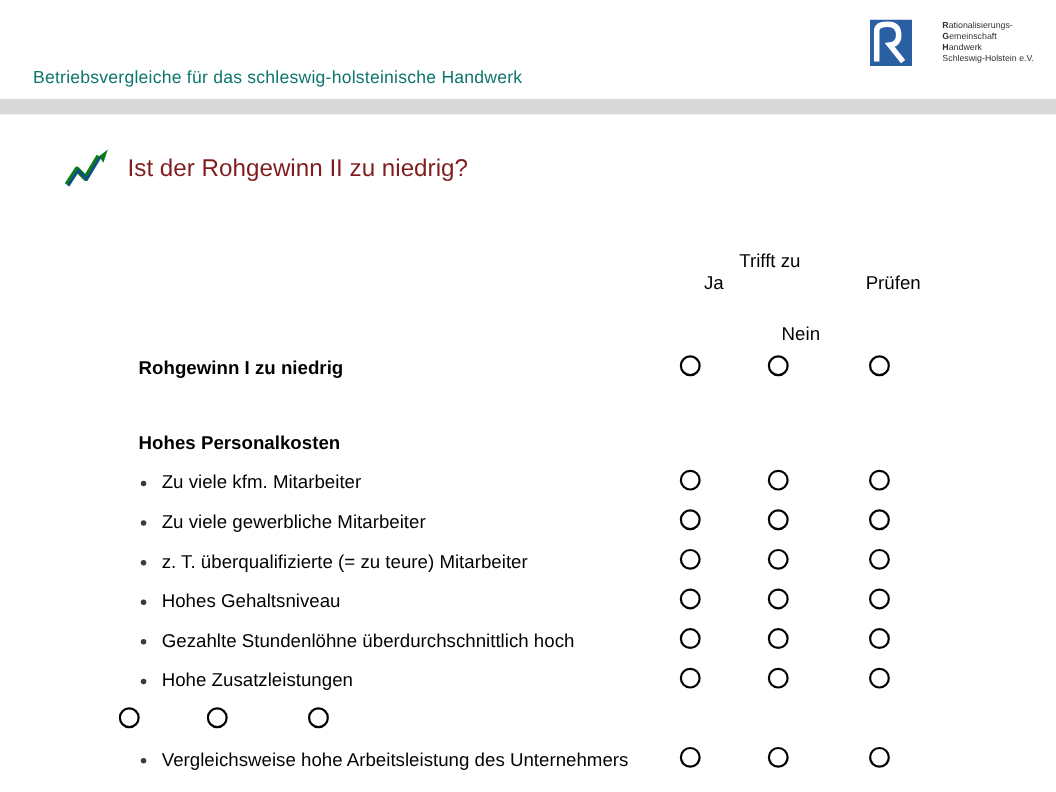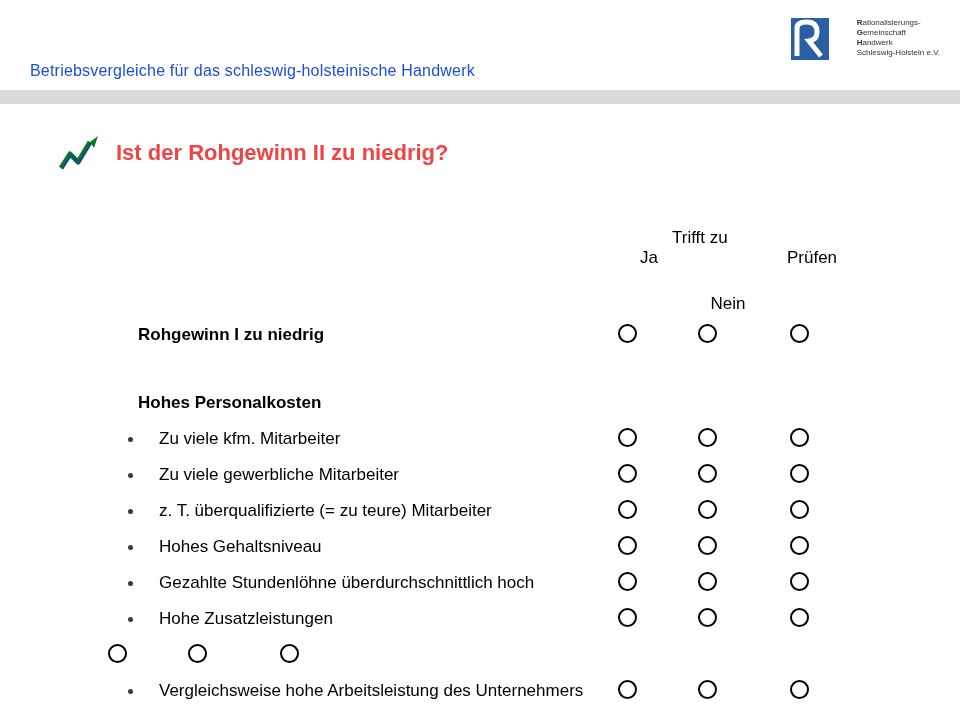--- a/index.html
+++ b/index.html
@@ -15,21 +15,21 @@
 
   
   .header {
     position: relative;
     height: 100px;
   }
   .title-blue {
     position: absolute;
     left: 30px;
     top: 62px;
-    color: #1d4ed8;
+    color: #0f766e;
     font-size: 16px;
     letter-spacing: 0.2px;
   }
   .logo-block {
     position: absolute;
     right: 20px;
     top: 18px;
     display: flex;
     align-items: flex-start;
     gap: 8px;
@@ -70,22 +70,22 @@
     gap: 14px;
   }
   .chart-icon {
     width: 44px;
     height: 44px;
     flex-shrink: 0;
     margin-top: -6px;
   }
   .question {
     font-size: 22px;
-    font-weight: bold;
-    color: #ef4444;
+    font-weight: normal;
+    color: #7f1d1d;
   }
 
   .grid-area {
     margin-top: 50px;
     margin-left: 44px;
   }
 
   .col-headers {
     display: flex;
     margin-bottom: 2px;
@@ -104,21 +104,21 @@
     display: flex;
     align-items: center;
     margin-top: 6px;
     height: 30px;
   }
   .row.gap-before { margin-top: 38px; }
   .row .label-area {
     width: 510px;
     display: flex;
     align-items: center;
-    gap: 20px;
+    gap: 8px;
   }
   .bullet-blue {
     width: 16px; height: 16px;
     flex-shrink: 0;
   }
   .dot {
     width: 5px; height: 5px; background:#3a3a3a; border-radius:50%;
     flex-shrink: 0; margin-left: 26px; margin-right: 6px;
   }
   .lbl-bold { font-size: 17px; font-weight: bold; }

